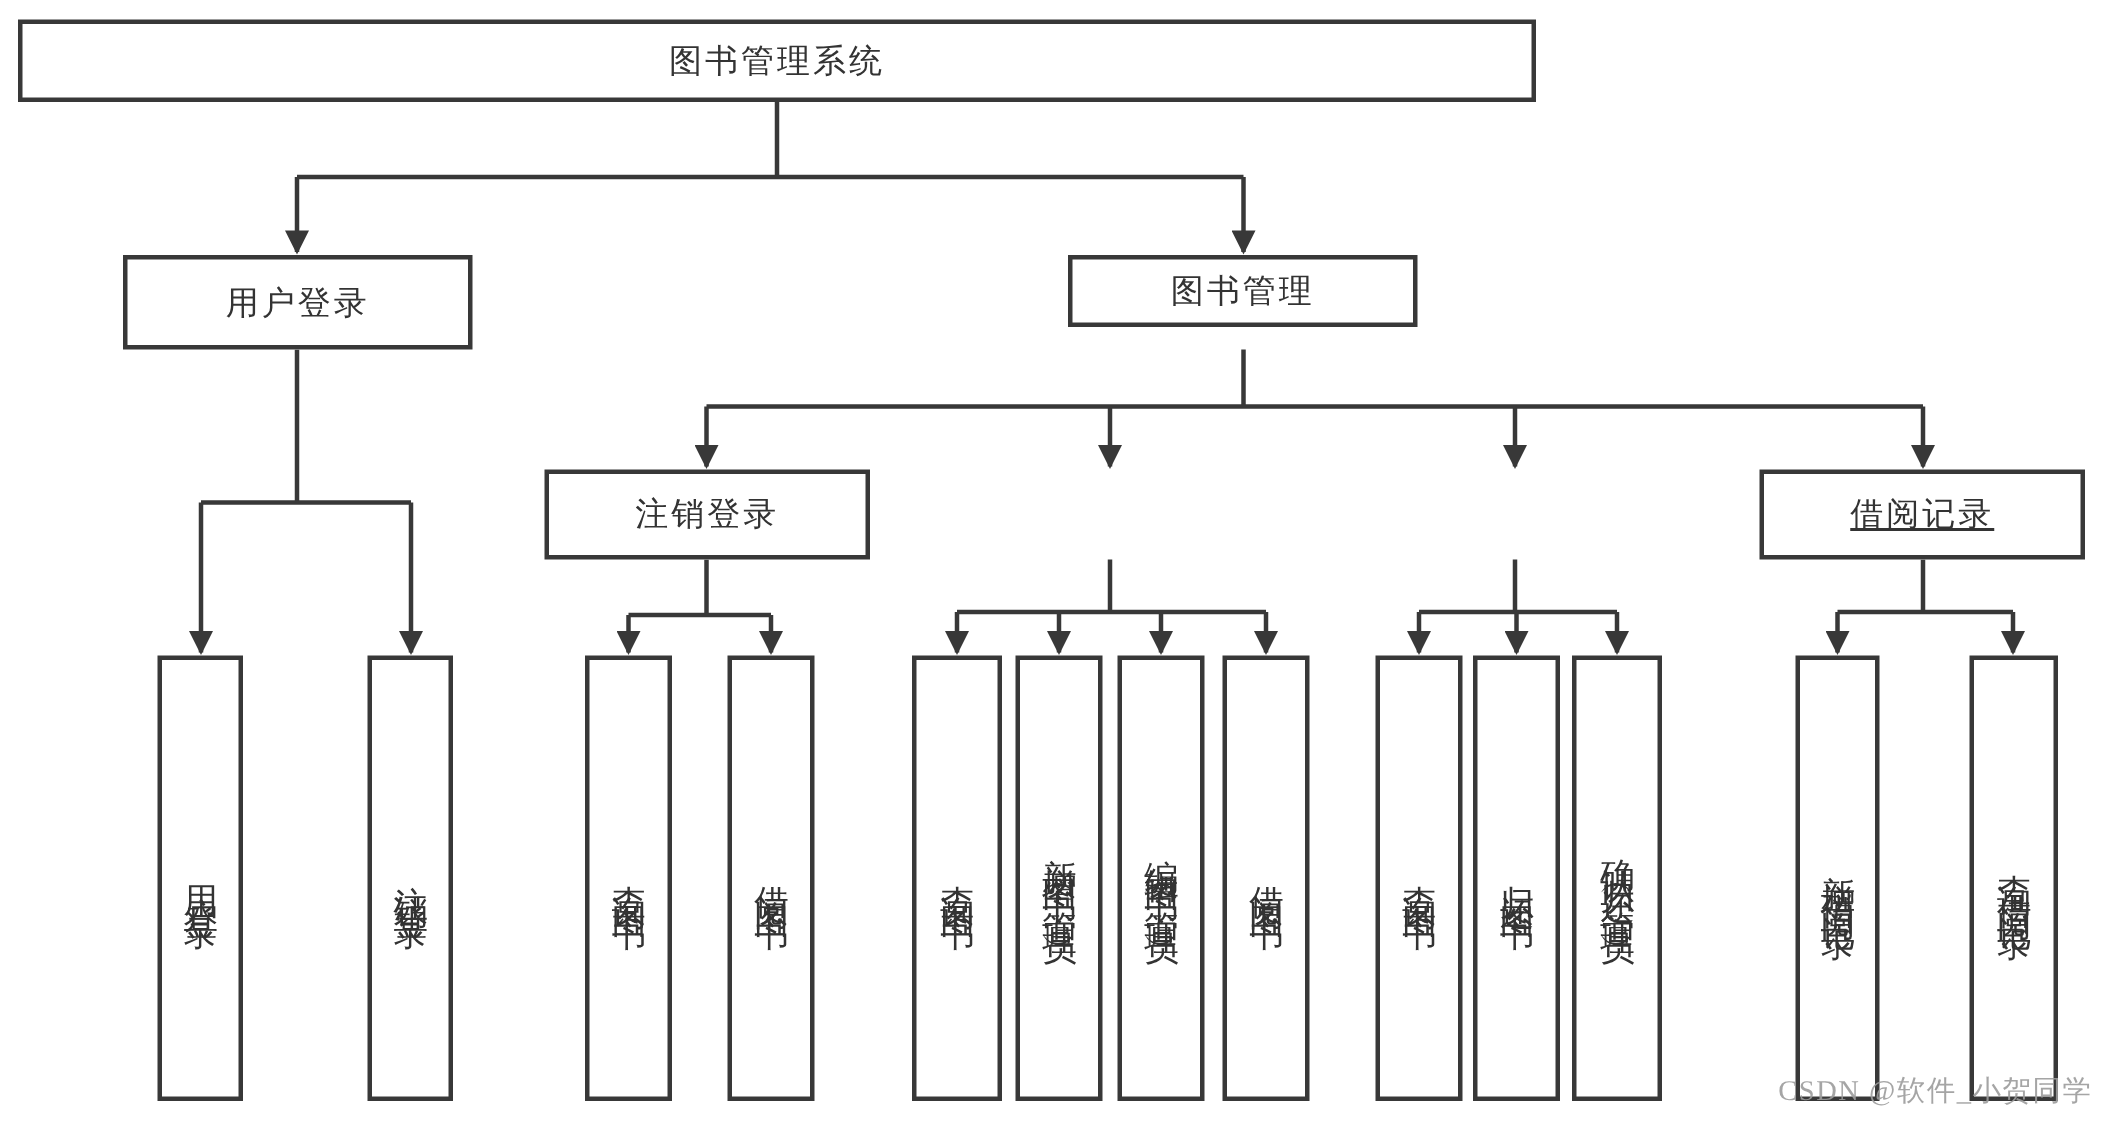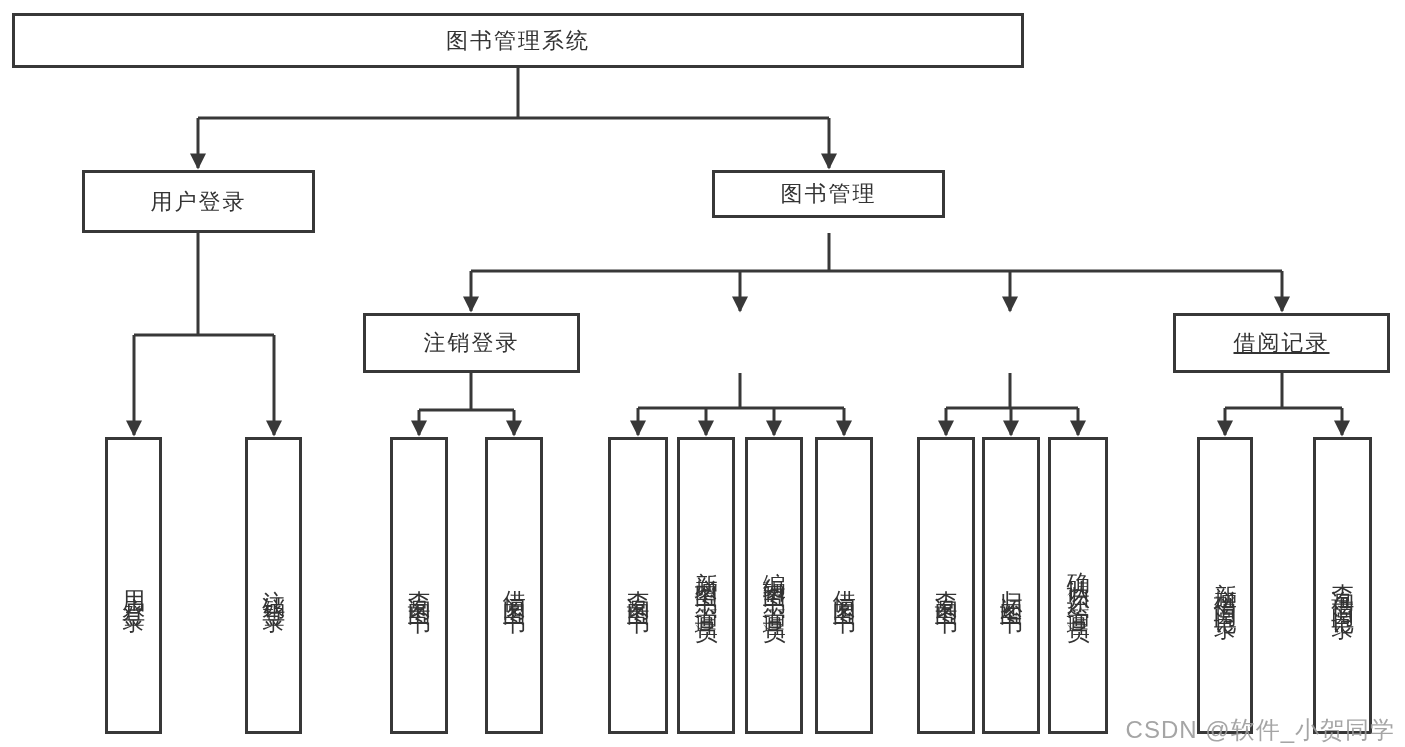--- a/index.html
+++ b/index.html
@@ -62,25 +62,26 @@
   .lf8  { left: 815px;  width: 58px; }
   .lf9  { left: 917px;  width: 58px; }
   .lf10 { left: 982px;  width: 58px; }
   .lf11 { left: 1048px; width: 60px; }
   .lf12 { left: 1197px; width: 56px; }
   .lf13 { left: 1313px; width: 59px; }
   .watermark {
     position: absolute;
     right: 10px;
     top: 714px;
-    font-size: 24px;
+    font-size: 19px;
     letter-spacing: 1px;
     color: rgba(155, 155, 155, 0.9);
     white-space: nowrap;
     z-index: 5;
+    font-family: Liberation Serif, serif;
   }
 </style>
 </head>
 <body>
 
 <div class="canvas">
 
   <svg class="connectors" viewBox="0 0 1405 747" xmlns="http://www.w3.org/2000/svg">
     <defs>
       <marker id="arrow" viewBox="0 0 10 10" refX="9" refY="5" markerWidth="20" markerHeight="16" orient="auto" markerUnits="userSpaceOnUse">

